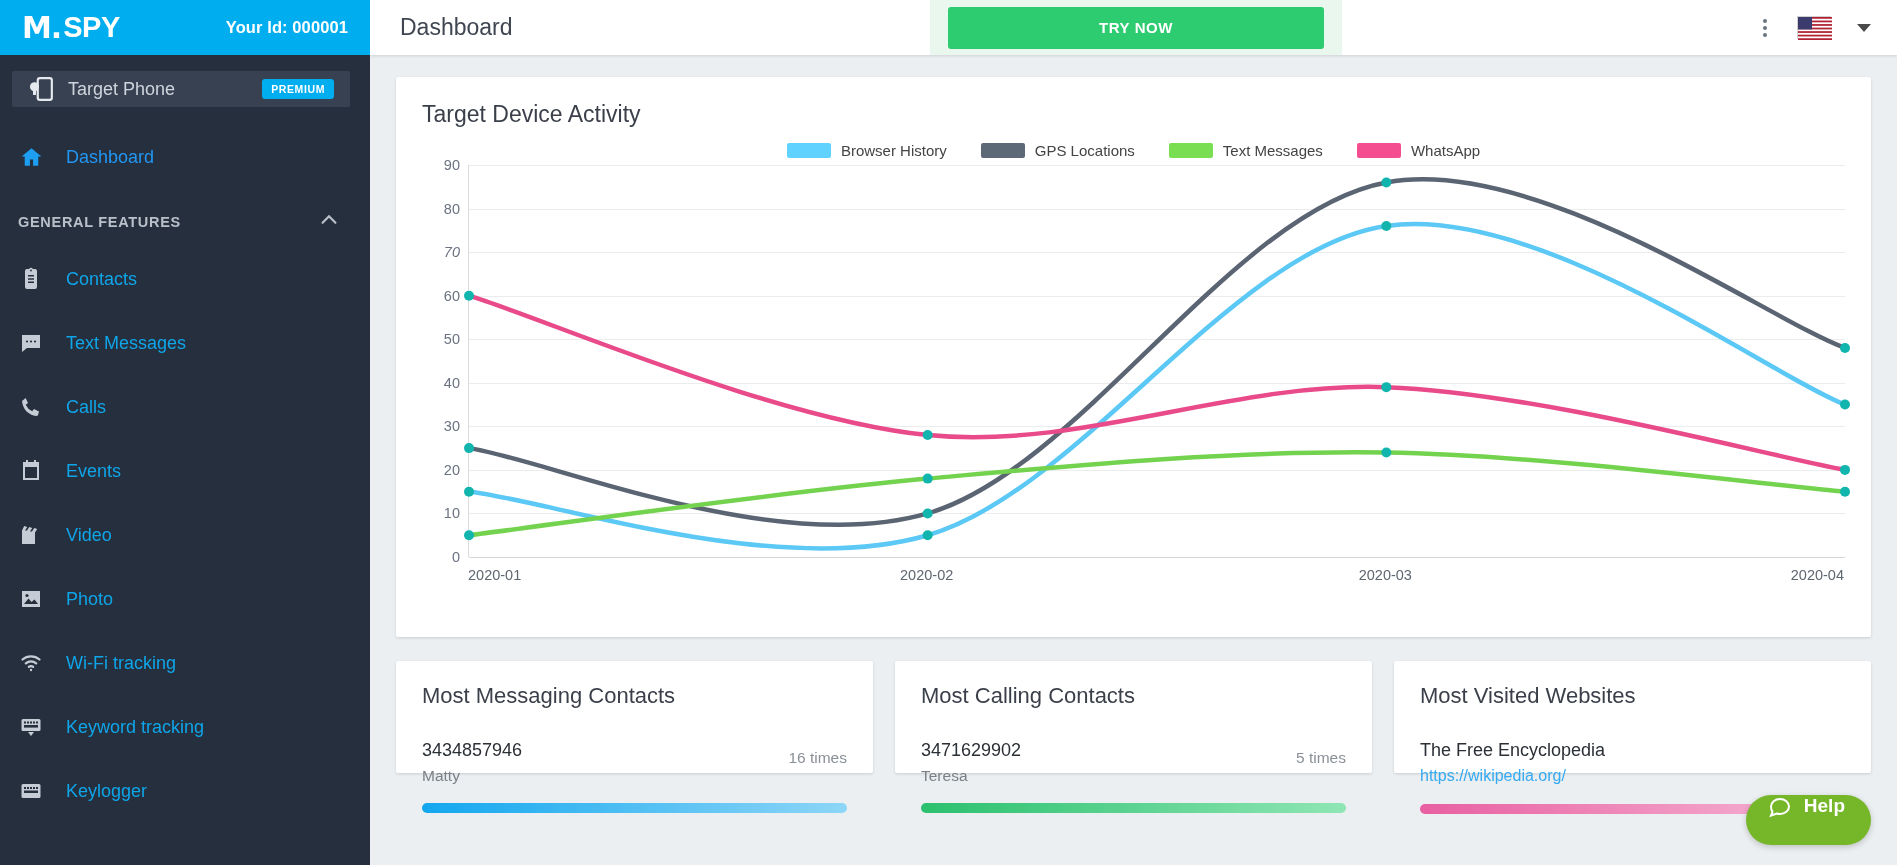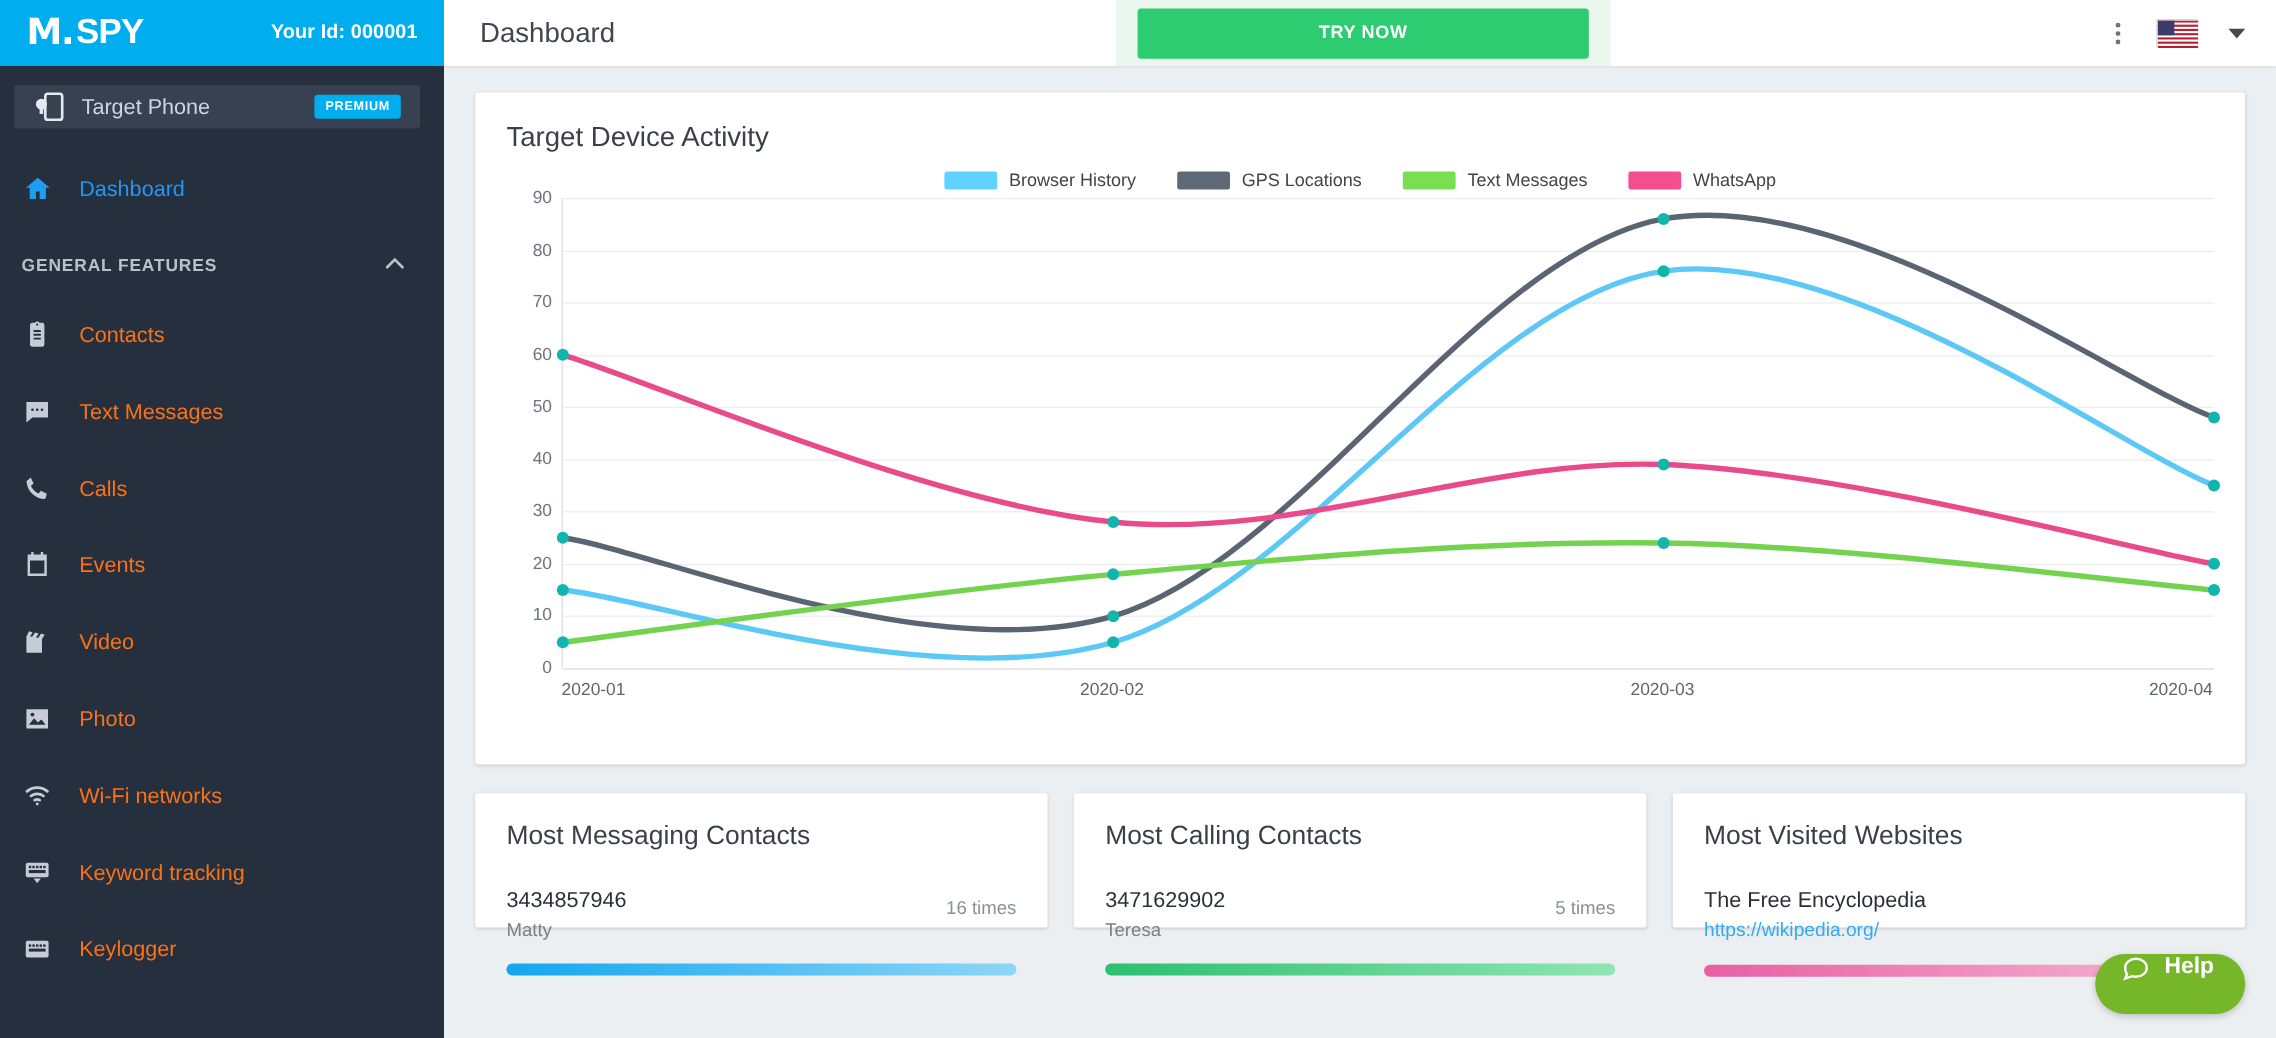--- a/index.html
+++ b/index.html
@@ -41,21 +41,21 @@
   .premium-badge {
     background: #00aeef; color: #fff; font-size: 10.5px; font-weight: bold;
     letter-spacing: .6px; padding: 4px 9px; border-radius: 3px;
   }
 
   .nav-item {
     display: flex; align-items: center; height: 64px; padding: 0 0 0 18px; gap: 22px;
     cursor: pointer;
   }
   .nav-icon { width: 26px; height: 26px; flex: 0 0 26px; display: flex; align-items: center; justify-content: center; }
-  .nav-label { font-size: 18px; color: #f97316; }
+  .nav-label { font-size: 18px; color: #0ea5e9; }
   .nav-item.active .nav-label { color: #2196f3; }
 
   .section-head {
     display: flex; align-items: center; justify-content: space-between;
     padding: 18px 30px 10px 18px; height: 58px;
   }
   .section-title {
     color: #b9c0ca; font-size: 14.5px; font-weight: bold; letter-spacing: .7px;
   }
 
@@ -238,21 +238,21 @@
       </div>
       <div class="nav-item">
         <span class="nav-icon">
           <svg viewBox="0 0 24 24" width="24" height="24" fill="none" stroke="#c6ccd5" stroke-width="2.3" stroke-linecap="round">
               <path d="M3.5 8.5a13 13 0 0 1 17 0"></path>
               <path d="M6.8 12.3a8.4 8.4 0 0 1 10.4 0"></path>
               <path d="M9.9 15.8a4 4 0 0 1 4.2 0"></path>
               <circle cx="12" cy="19" r="1.2" fill="#c6ccd5" stroke="none"></circle>
             </svg>
         </span>
-        <span class="nav-label">Wi-Fi networks</span>
+        <span class="nav-label">Wi-Fi tracking</span>
       </div>
       <div class="nav-item">
         <span class="nav-icon">
           <svg viewBox="0 0 24 24" width="24" height="24" fill="#c6ccd5">
               <rect x="2.5" y="4" width="19" height="12" rx="1.5"></rect>
               <g fill="#262f3d">
                 <rect x="5" y="6.5" width="2" height="2"></rect>
                 <rect x="8" y="6.5" width="2" height="2"></rect>
                 <rect x="11" y="6.5" width="2" height="2"></rect>
                 <rect x="14" y="6.5" width="2" height="2"></rect>
@@ -338,21 +338,21 @@
           </div>
         <div class="plot">
           <div class="yaxis" id="yaxis">
               <div class="ytick" style="top: 392px;">0</div>
               <div class="ytick" style="top: 348.444px;">10</div>
               <div class="ytick" style="top: 304.889px;">20</div>
               <div class="ytick" style="top: 261.333px;">30</div>
               <div class="ytick" style="top: 217.778px;">40</div>
               <div class="ytick" style="top: 174.222px;">50</div>
               <div class="ytick" style="top: 130.667px;">60</div>
-              <div class="ytick" style="top: 87.1111px;">70</div>
+              <div class="ytick" style="top: 87.1111px; font-style: italic;">70</div>
               <div class="ytick" style="top: 43.5556px;">80</div>
               <div class="ytick" style="top: 0px;">90</div>
             </div>
           <div class="gridarea" id="gridarea">
               <div class="gridline" style="top: 0px;"></div>
               <div class="gridline" style="top: 43.5556px;"></div>
               <div class="gridline" style="top: 87.1111px;"></div>
               <div class="gridline" style="top: 130.667px;"></div>
               <div class="gridline" style="top: 174.222px;"></div>
               <div class="gridline" style="top: 217.778px;"></div>

